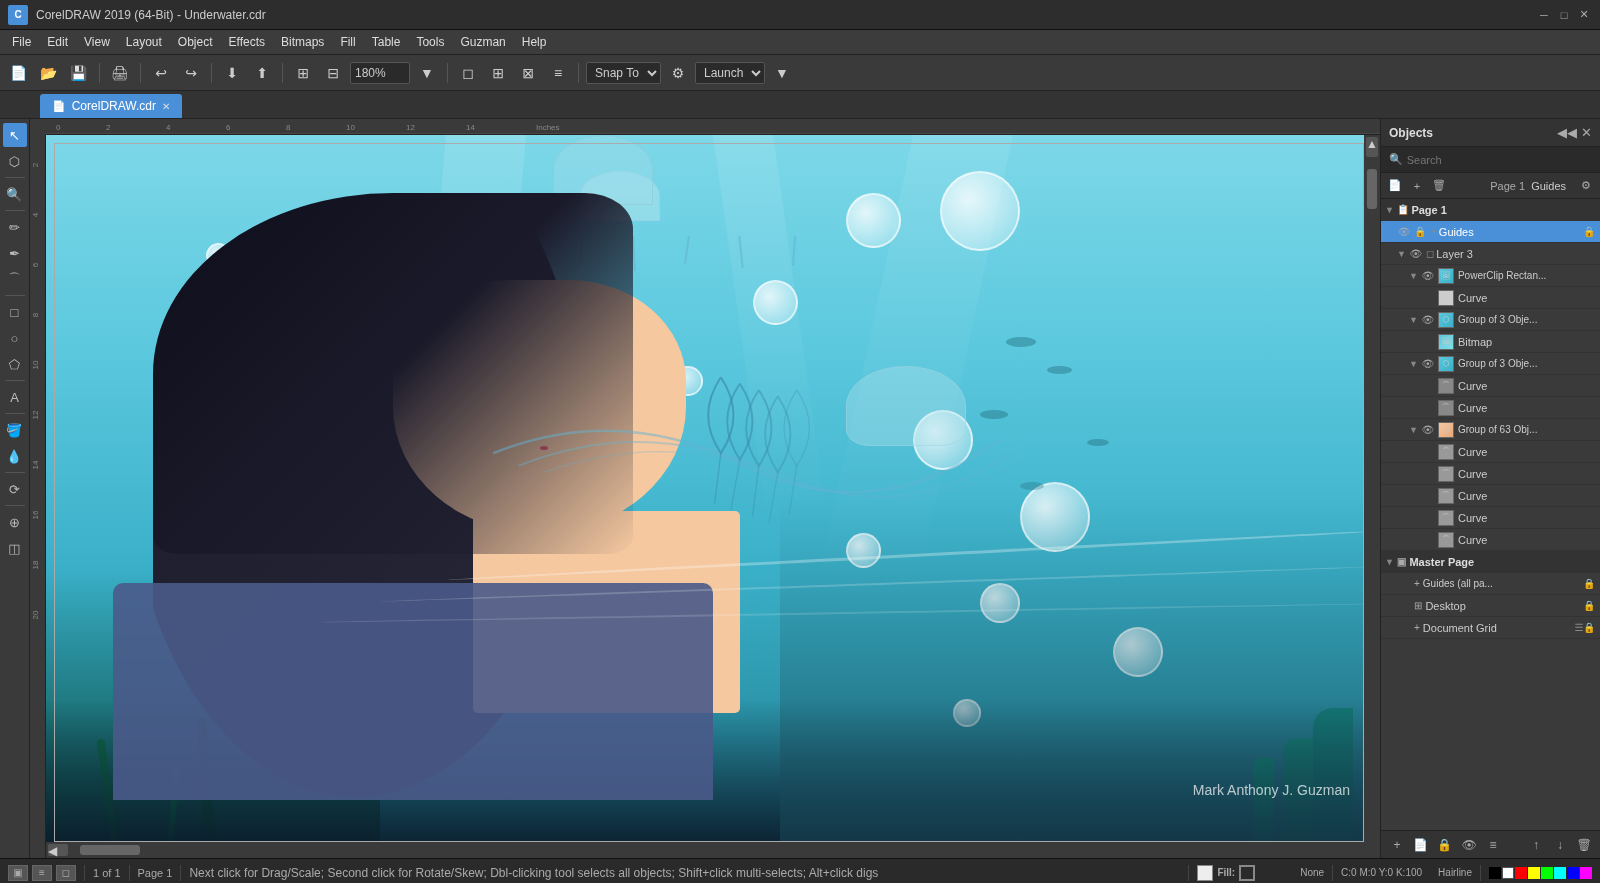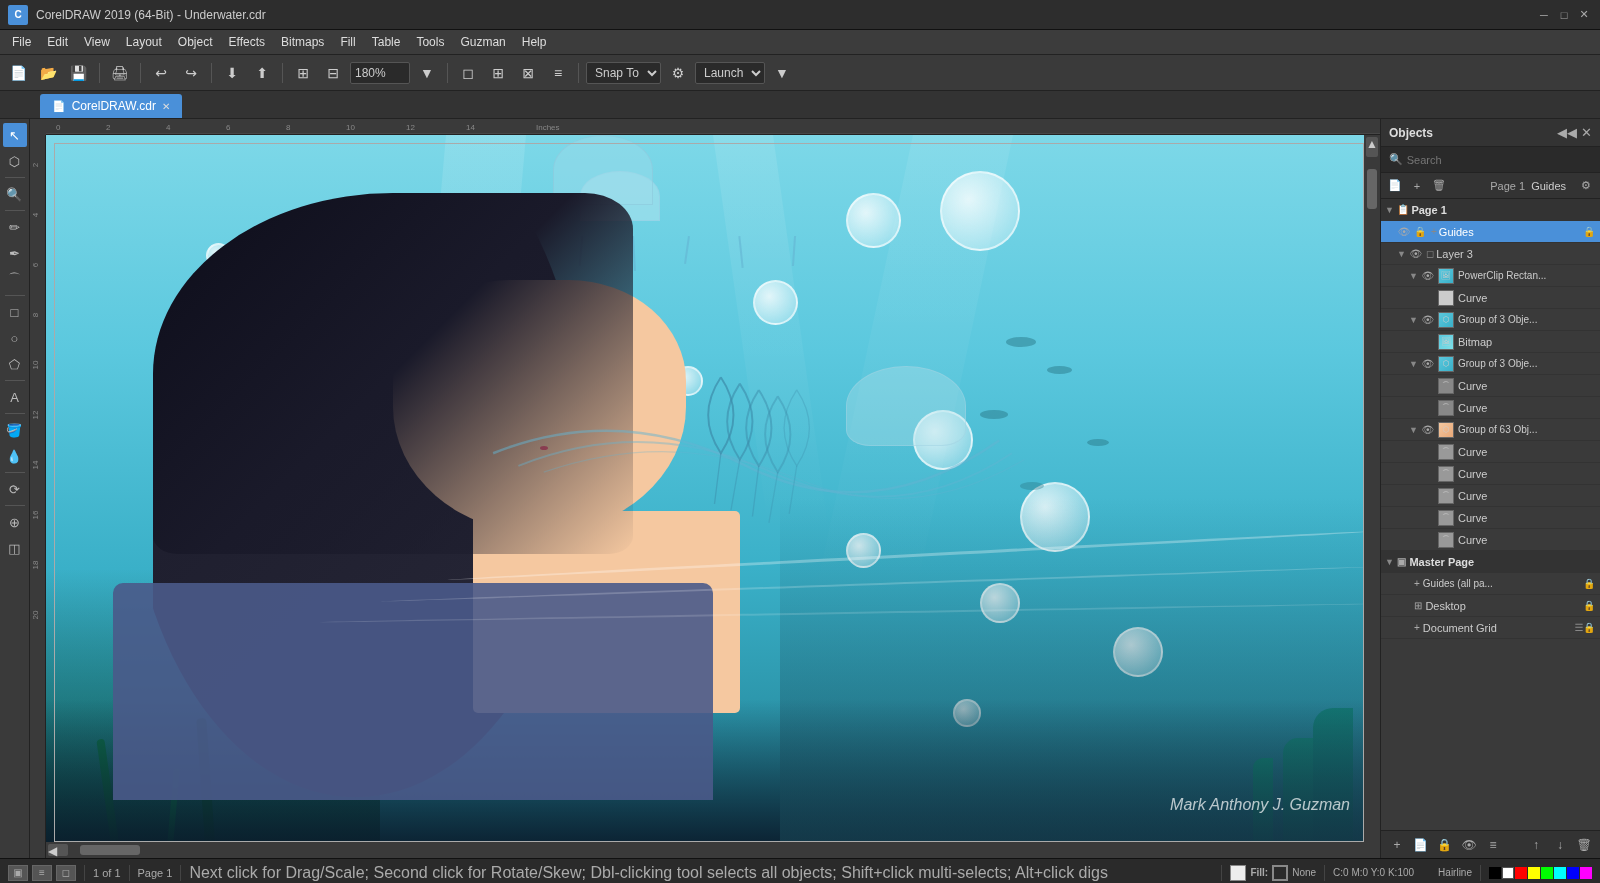--- a/index.html
+++ b/index.html
@@ -267,24 +267,23 @@
       background: #666; border-radius: 3px; margin-top: 10px;
     }
     .light-ray {
       position: absolute;
       background: linear-gradient(180deg, rgba(255,255,255,0.15) 0%, transparent 100%);
       transform-origin: top center;
     }
 
     .artwork-credit {
       position: absolute;
-      bottom: 44px; right: 30px;
+      bottom: 60px; right: 30px;
       color: rgba(255,255,255,0.7);
-      font-size: 16px;
-      font-style: italic;
+      font-size: 14px;
     }
 
     
     #page-border {
       position: absolute;
       top: 8px; left: 8px;
       right: 16px; bottom: 16px;
       border: 1px solid #aaa;
       pointer-events: none;
     }
@@ -735,32 +734,32 @@
   <div class="status-item">
     <div style="width:20px;height:16px;background:#555;border:1px solid #666;display:flex;align-items:center;justify-content:center;cursor:pointer;font-size:10px;">▣</div>
     <div style="width:20px;height:16px;background:#555;border:1px solid #666;display:flex;align-items:center;justify-content:center;cursor:pointer;font-size:10px;">≡</div>
     <div style="width:20px;height:16px;background:#555;border:1px solid #666;display:flex;align-items:center;justify-content:center;cursor:pointer;font-size:10px;">◻</div>
   </div>
   <div class="status-sep"></div>
   <span>1 of 1</span>
   <div class="status-sep"></div>
   <span>Page 1</span>
   <div class="status-sep"></div>
-  <span style="flex:1;overflow:hidden;white-space:nowrap;text-overflow:ellipsis;font-size:16px;color:#aaa;">Next click for Drag/Scale; Second click for Rotate/Skew; Dbl-clicking tool selects all objects; Shift+click multi-selects; Alt+click digs</span>
+  <span style="flex:1;overflow:hidden;white-space:nowrap;text-overflow:ellipsis;font-size:12px;color:#aaa;">Next click for Drag/Scale; Second click for Rotate/Skew; Dbl-clicking tool selects all objects; Shift+click multi-selects; Alt+click digs</span>
   <div class="status-sep"></div>
 
   <div style="display:flex;align-items:center;gap:4px;">
     <div style="width:16px;height:16px;background:#eee;border:1px solid #888;"></div>
     <span style="font-size:10px;color:#aaa;font-weight:bold;">Fill:</span>
     <div style="width:16px;height:16px;background:transparent;border:2px solid #888;"></div>
-    <span style="font-size:10px;color:#aaa;">None</span>
+    <span style="font-size:10px;color:#aaa;margin-left:41px;">None</span>
   </div>
   <div class="status-sep"></div>
   <span style="font-size:10px;">C:0 M:0 Y:0 K:100</span>
-  <span style="font-size:10px;margin-left:16px;">Hairline</span>
+  <span style="font-size:10px;margin-left:8px;">Hairline</span>
   <div class="status-sep"></div>
 
   <div style="display:flex;gap:1px;align-items:center;">
     <div style="width:12px;height:12px;background:#000;cursor:pointer;"></div>
     <div style="width:12px;height:12px;background:#fff;border:1px solid #555;cursor:pointer;"></div>
     <div style="width:12px;height:12px;background:#f00;cursor:pointer;"></div>
     <div style="width:12px;height:12px;background:#ff0;cursor:pointer;"></div>
     <div style="width:12px;height:12px;background:#0f0;cursor:pointer;"></div>
     <div style="width:12px;height:12px;background:#0ff;cursor:pointer;"></div>
     <div style="width:12px;height:12px;background:#00f;cursor:pointer;"></div>

